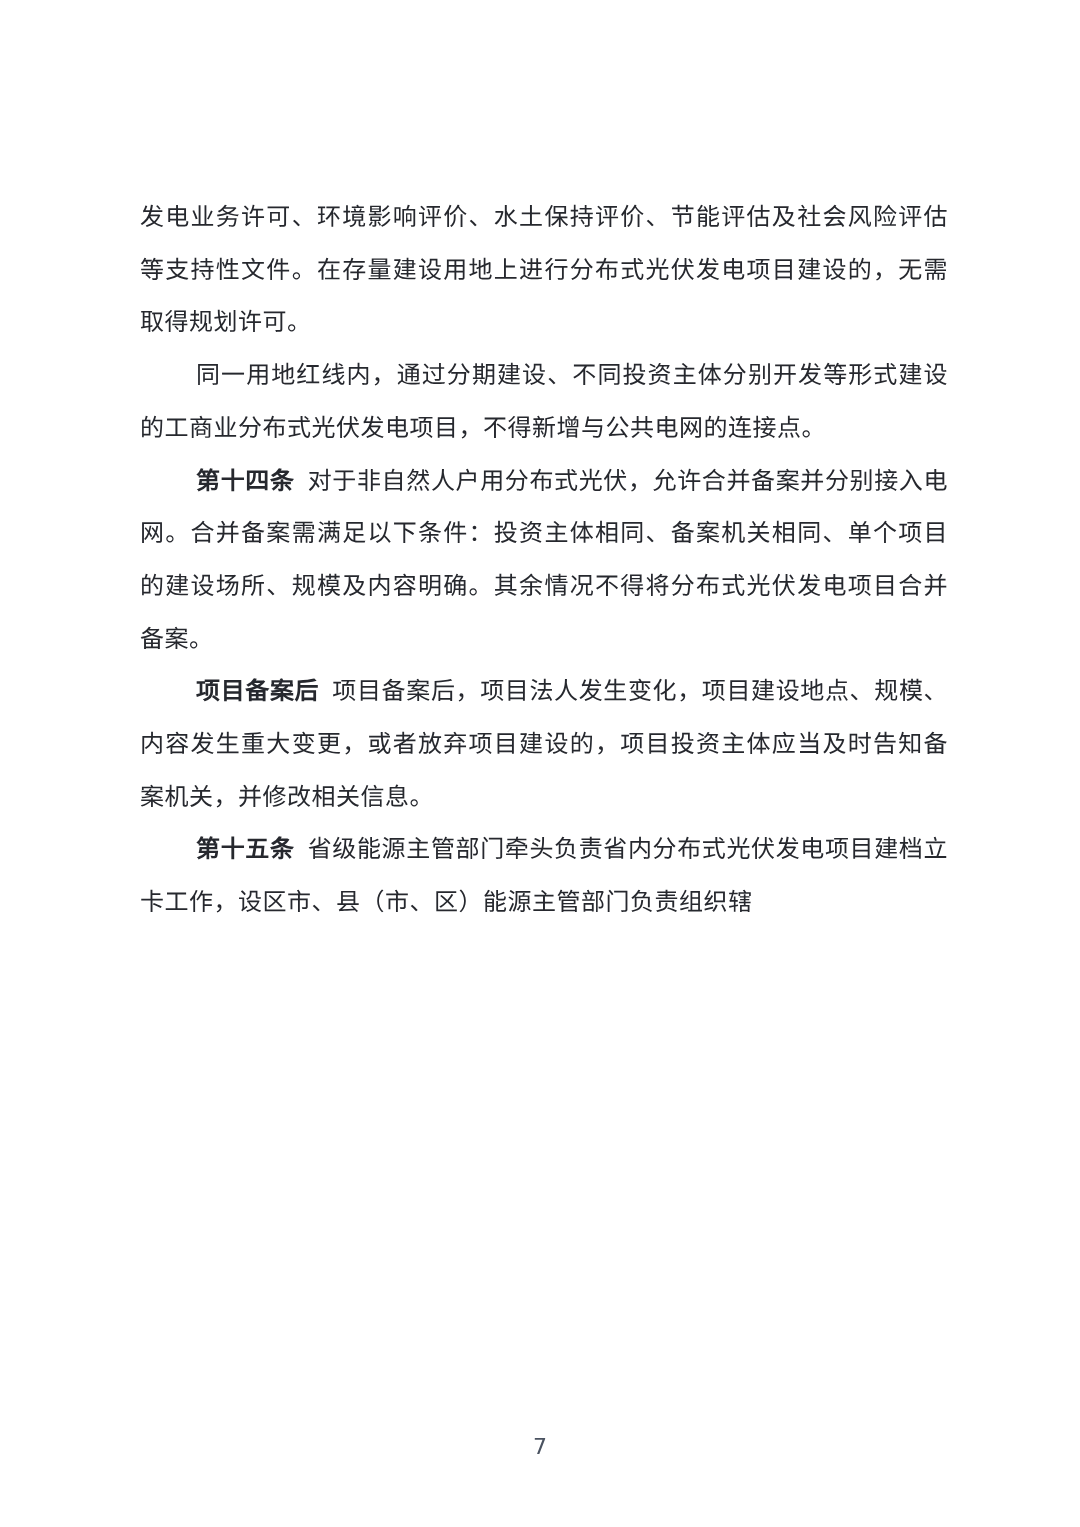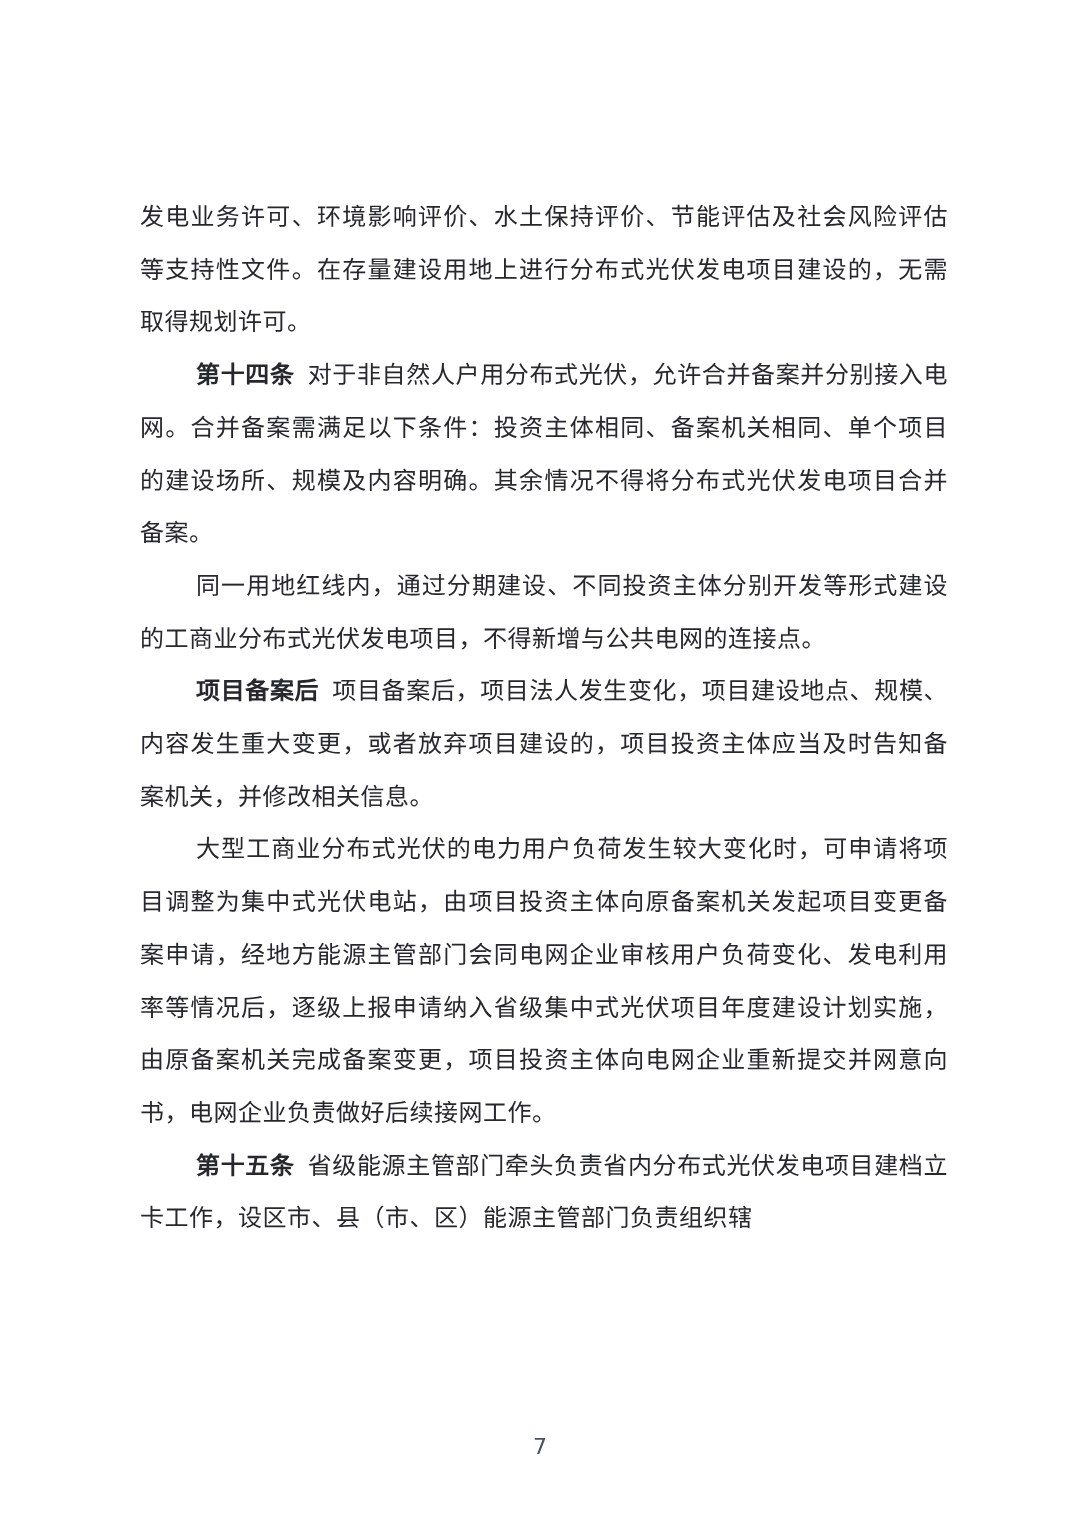--- a/index.html
+++ b/index.html
@@ -48,24 +48,23 @@
     color: #4a5260;
   }
 </style>
 </head>
 <body>
 
 <div class="page">
   <div class="content" id="doc-body">
   <p class="para"><span class="para-text">发电业务许可、环境影响评价、水土保持评价、节能评估及社会风险评估等支持性文件。在存量建设用地上进行分布式光伏发电项目建设的，无需取得规划许可。</span></p>
 
+  <p class="para indent"><span class="para-text">同一用地红线内，通过分期建设、不同投资主体分别开发等形式建设的工商业分布式光伏发电项目，不得新增与公共电网的连接点。</span></p>
+
   <p class="para indent"><b class="article-no">第十四条</b><span class="para-text">对于非自然人户用分布式光伏，允许合并备案并分别接入电网。合并备案需满足以下条件：投资主体相同、备案机关相同、单个项目的建设场所、规模及内容明确。其余情况不得将分布式光伏发电项目合并备案。</span></p>
-
-  <p class="para indent"><span class="para-text">同一用地红线内，通过分期建设、不同投资主体分别开发等形式建设的工商业分布式光伏发电项目，不得新增与公共电网的连接点。</span></p>
 
   <p class="para indent"><b class="article-no">项目备案后</b><span class="para-text">项目备案后，项目法人发生变化，项目建设地点、规模、内容发生重大变更，或者放弃项目建设的，项目投资主体应当及时告知备案机关，并修改相关信息。</span></p>
 
-  <p class="para indent"><span class="para-text">大型工商业分布式光伏的电力用户负荷发生较大变化时，可申请将项目调整为集中式光伏电站，由项目投资主体向原备案机关发起项目变更备案申请，经地方能源主管部门会同电网企业审核用户负荷变化、发电利用率等情况后，逐级上报申请纳入省级集中式光伏项目年度建设计划实施，由原备案机关完成备案变更，项目投资主体向电网企业重新提交并网意向书，电网企业负责做好后续接网工作。</span></p>
 
   <p class="para indent"><b class="article-no">第十五条</b><span class="para-text">省级能源主管部门牵头负责省内分布式光伏发电项目建档立卡工作，设区市、县（市、区）能源主管部门负责组织辖</span></p>
 </div>
   <div class="page-number">7</div>
 </div>
 
 </body></html>

